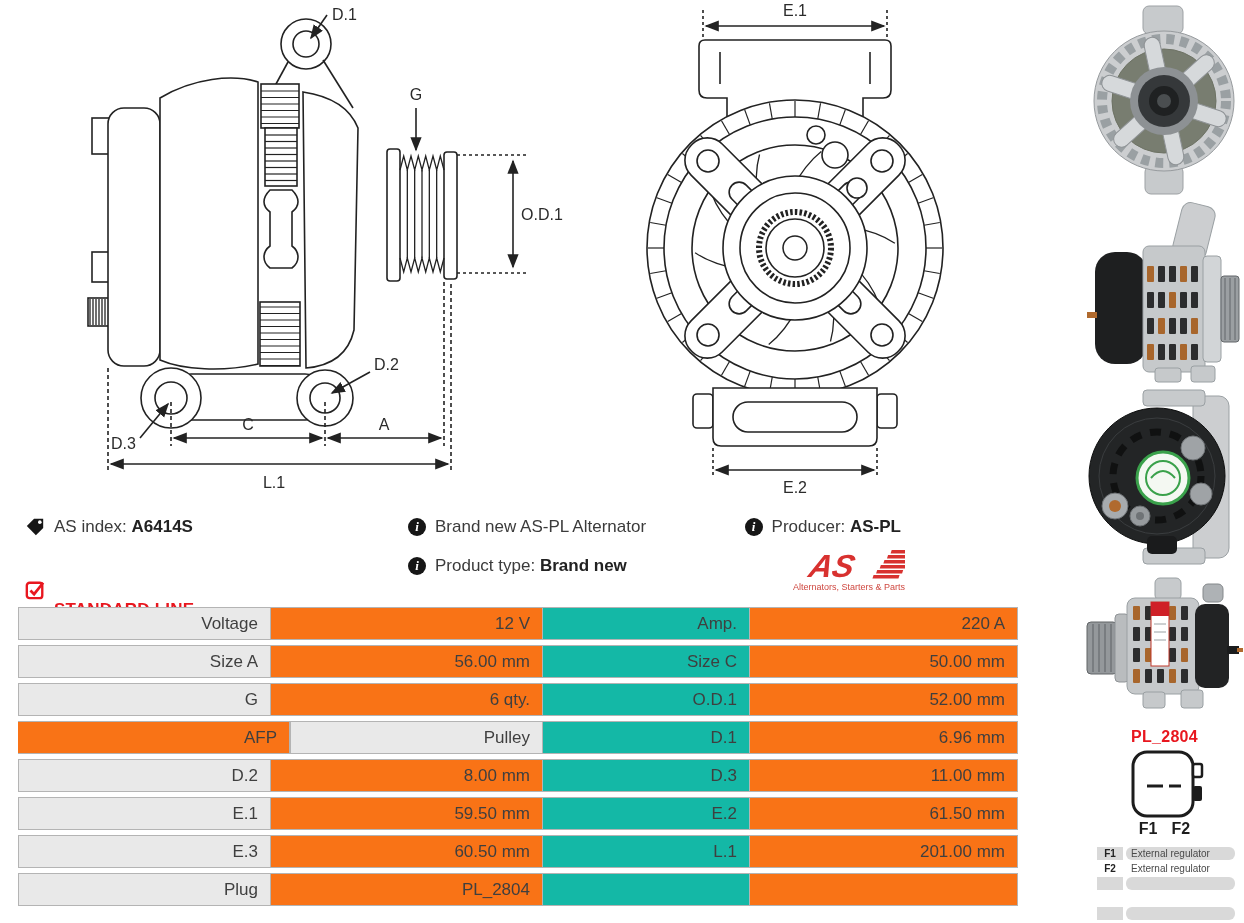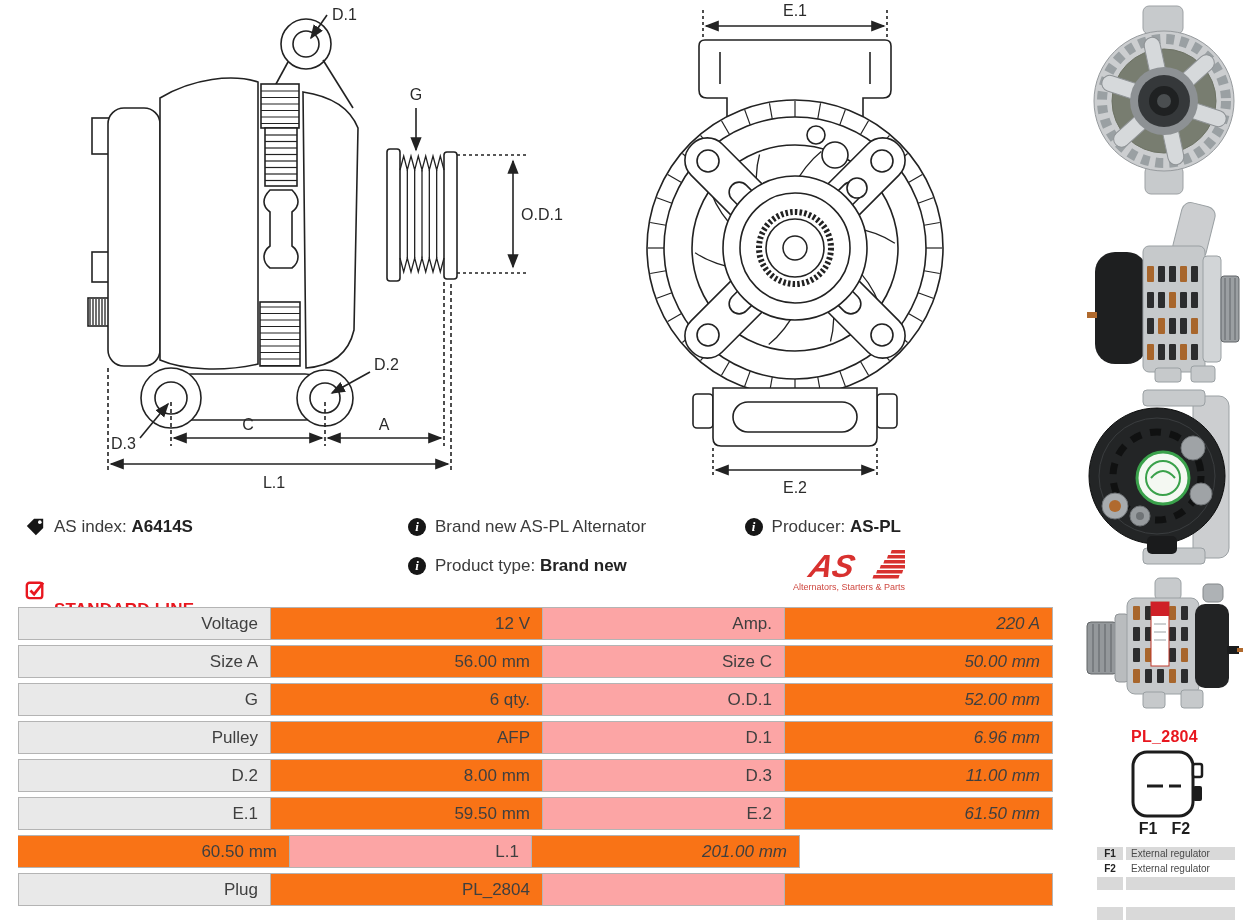--- a/index.html
+++ b/index.html
@@ -31,39 +31,39 @@
   
   .specs{position:absolute;top:607px;left:18px;width:1050px;}
   .spec-row{display:flex;margin-bottom:5px;}
   .cell{
     height:33px;line-height:31px;box-sizing:border-box;
     font-size:17px;text-align:right;padding-right:12px;
     border:1px solid #b4b4b4;background:#f97316;color:#3f3f3f;
   }
   .cell.lbl {width:253px;background:#e9e9e9;}
   .cell.val {width:272px;border-left:0;}
-  .cell.lbl2{width:242px;background:#fca5a5;border-left:0;}
-  .cell.val2{width:268px;border-left:0;font-style:italic;}
+  .cell.lbl2{width:207px;background:#14b8a6;border-left:0;}
+  .cell.val2{width:268px;border-left:0;}
 
   
   .side-col{position:absolute;left:1085px;top:0;width:159px;height:923px;}
   .photo{display:block;}
   .plug-name{
     position:absolute;top:728px;left:0;width:159px;text-align:center;
     font-weight:bold;font-size:16px;color:var(--red);letter-spacing:.3px;
   }
   .pins{
     position:absolute;top:820px;left:0;width:159px;text-align:center;
     font-weight:bold;font-size:16px;color:#1d1d1d;
   }
   .pins span{margin:0 7px;}
   .legend{position:absolute;top:847px;left:12px;width:138px;}
   .legend-row{display:flex;gap:3px;margin-bottom:2px;height:13px;line-height:13px;}
   .legend-row .pin{width:26px;text-align:center;font-weight:bold;font-size:10px;color:#222;}
-  .legend-row .desc{flex:1;font-size:10px;color:#4a4a4a;padding-left:5px;}
+  .legend-row .desc{flex:1;font-size:10px;color:#4a4a4a;padding-left:5px;border-radius:6px;}
   .legend-row:nth-child(odd) .pin,
   .legend-row:nth-child(odd) .desc{background:#d9d9d9;}
 
   :root{--red:#e8171f;}
 </style>
 </head>
 <body>
 
 <svg class="abs" style="left:8px;top:0;width:560px;height:500px" viewBox="0 0 560 500">
   <defs>
@@ -363,38 +363,39 @@
     <div class="cell lbl2">Size C</div>
     <div class="cell val2">50.00 mm</div>
   </div>
   <div class="spec-row">
     <div class="cell lbl">G</div>
     <div class="cell val">6 qty.</div>
     <div class="cell lbl2">O.D.1</div>
     <div class="cell val2">52.00 mm</div>
   </div>
   <div class="spec-row">
+    <div class="cell val">AFP</div>
     <div class="cell lbl">Pulley</div>
-    <div class="cell val">AFP</div>
     <div class="cell lbl2">D.1</div>
     <div class="cell val2">6.96 mm</div>
   </div>
   <div class="spec-row">
     <div class="cell lbl">D.2</div>
     <div class="cell val">8.00 mm</div>
     <div class="cell lbl2">D.3</div>
     <div class="cell val2">11.00 mm</div>
   </div>
   <div class="spec-row">
     <div class="cell lbl">E.1</div>
     <div class="cell val">59.50 mm</div>
     <div class="cell lbl2">E.2</div>
     <div class="cell val2">61.50 mm</div>
   </div>
   <div class="spec-row">
+    <div class="cell lbl">E.3</div>
     <div class="cell val">60.50 mm</div>
     <div class="cell lbl2">L.1</div>
     <div class="cell val2">201.00 mm</div>
   </div>
   <div class="spec-row">
     <div class="cell lbl">Plug</div>
     <div class="cell val">PL_2804</div>
     <div class="cell lbl2"></div>
     <div class="cell val2"></div>
   </div>

